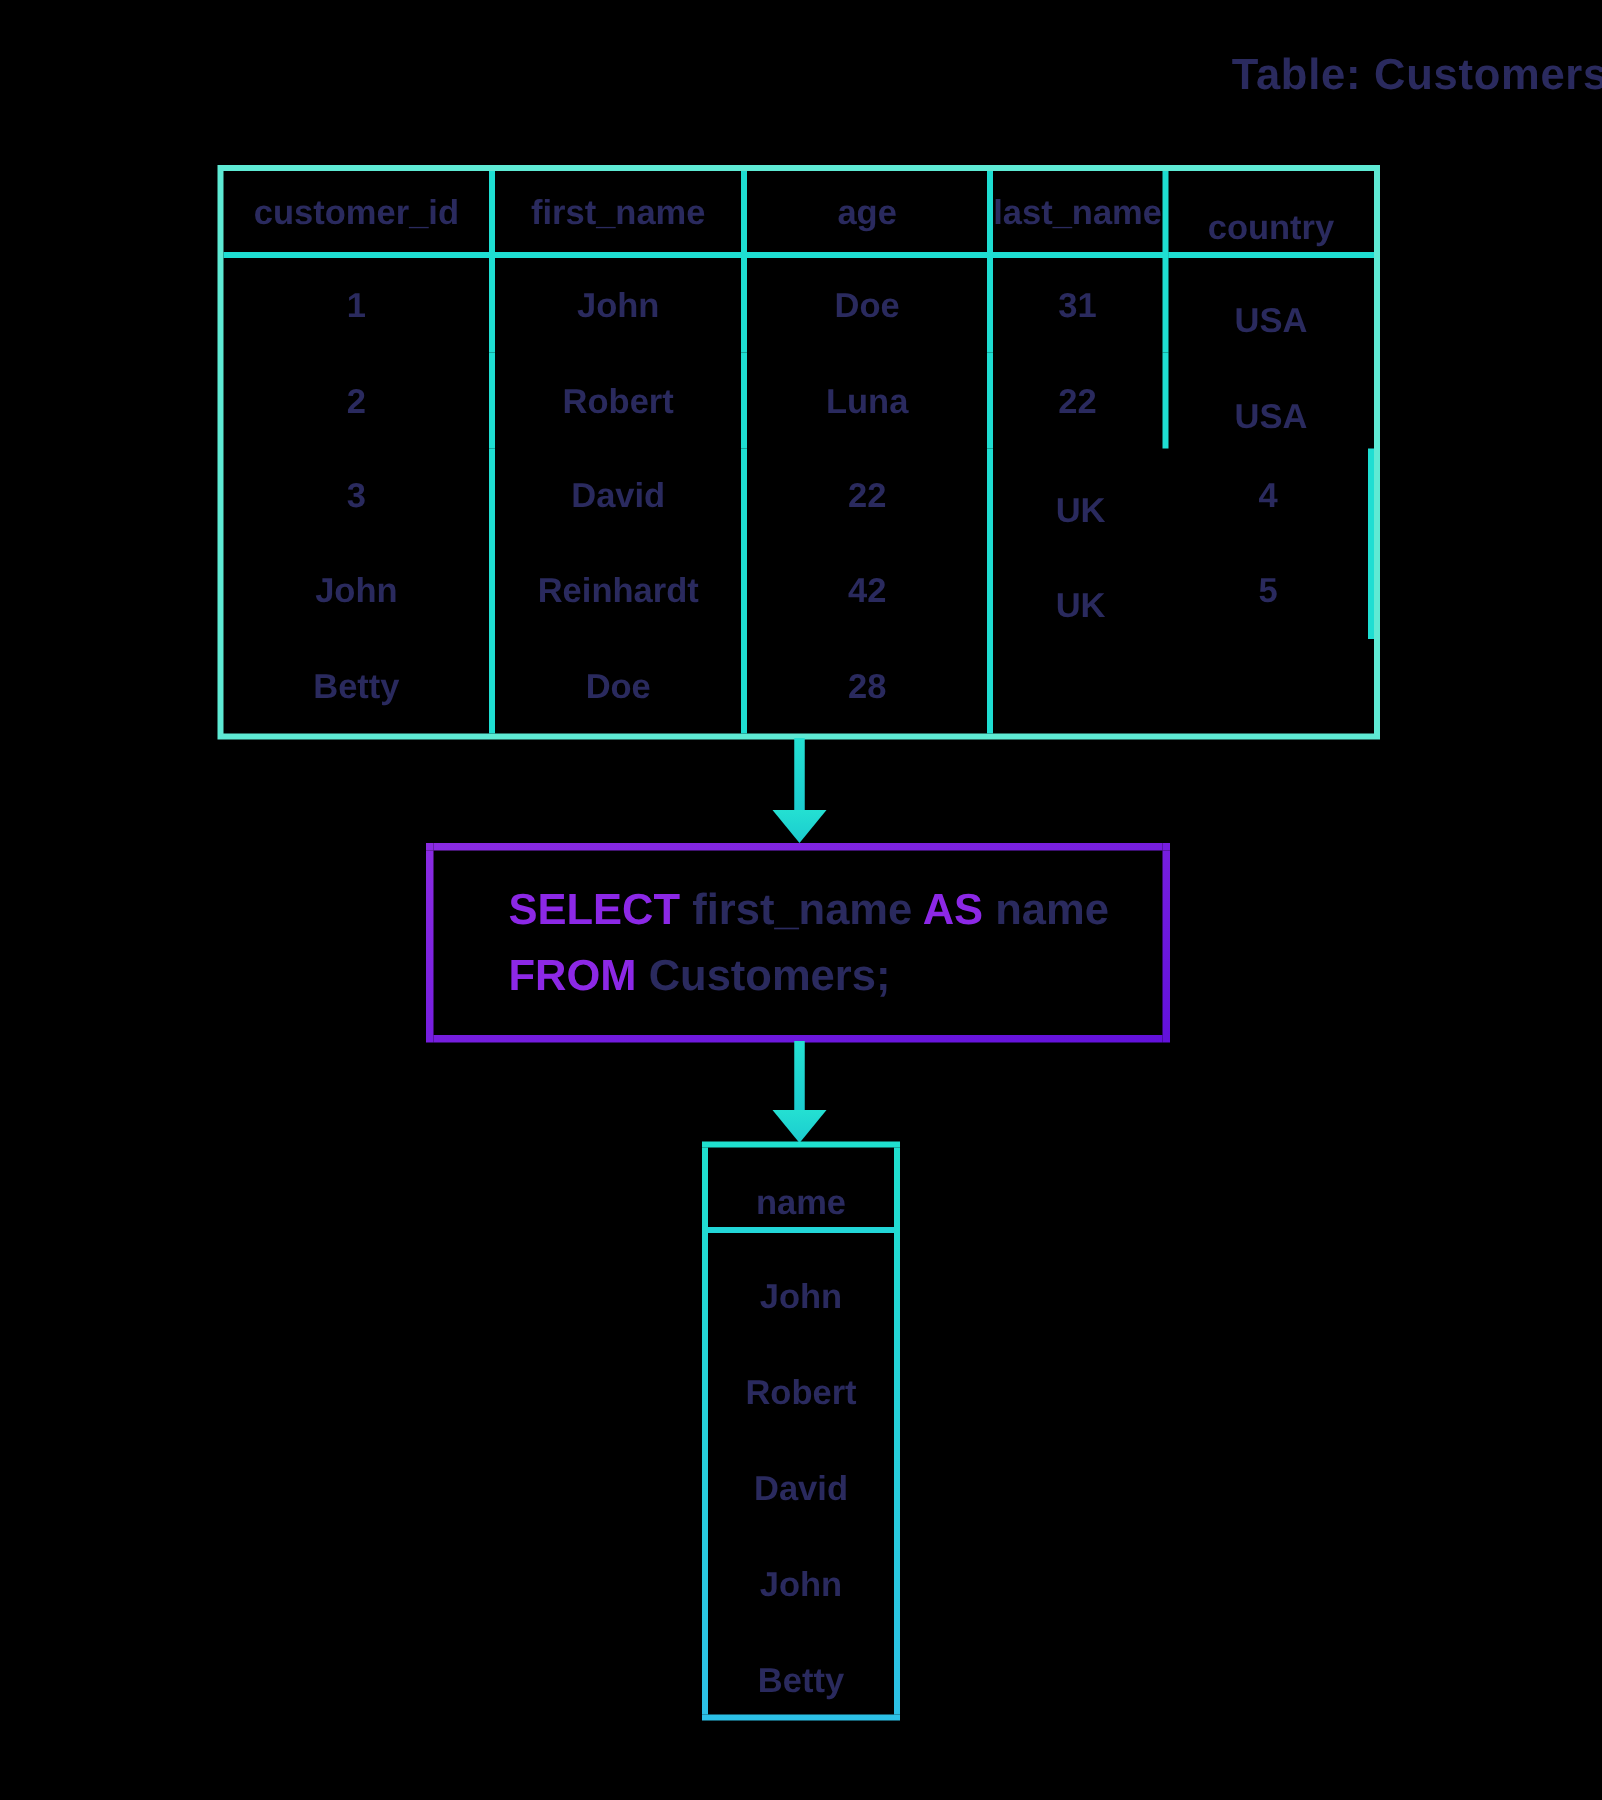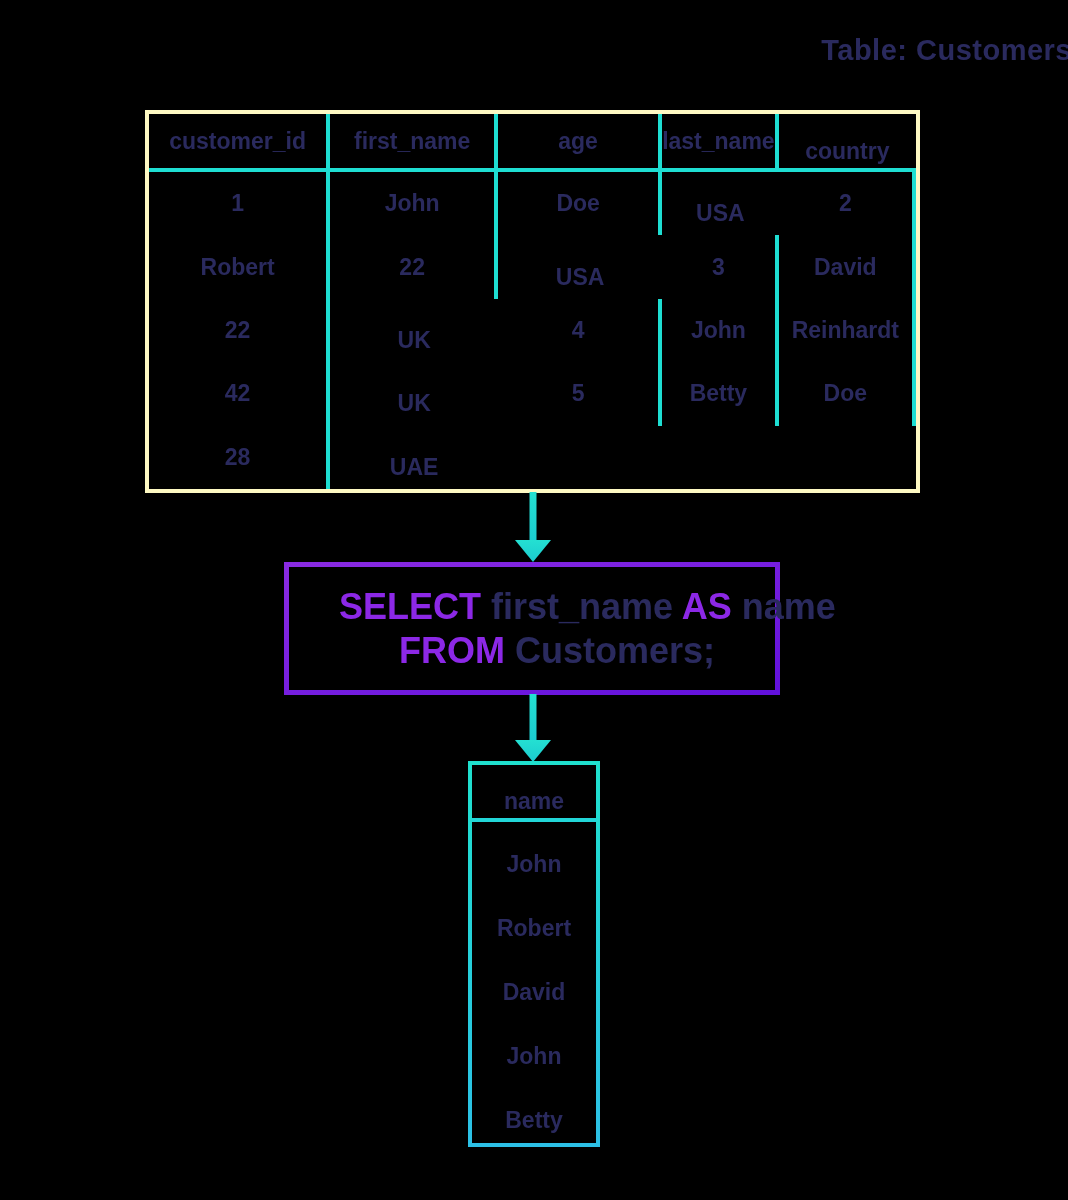--- a/index.html
+++ b/index.html
@@ -26,21 +26,21 @@
     font-size: 29px;
     letter-spacing: 0.5px;
     color: #2A2A5E;
     margin: 4px;
   }
   
   .tbl {
     position: absolute;
     display: grid;
     box-sizing: border-box;
-    border: 4px solid #fef9c3;
+    border: 4px solid #5eead4;
   }
   .tbl-source {
     left: 145px;
     top: 110px;
     width: 775px;
     height: 383px;
     grid-template-columns: 190fr 176fr 172fr 93fr 144fr;
     grid-template-rows: 58px repeat(5, 1fr);
   }
   .tbl-result {
@@ -80,63 +80,63 @@
     height: 133px;
     box-sizing: border-box;
     border: 5px solid #7A24DD;
     border-image: linear-gradient(to bottom right, #8A2BE2, #6211DC) 1;
     display: flex;
     flex-direction: column;
     justify-content: center;
     padding-left: 50px;
   }
   .sql-line {
-    font-size: 36px;
+    font-size: 29px;
     line-height: 44px;
     white-space: pre;
-    text-align: center;
   }
   .sql-line .kw { color: #8C28E6; }
   .sql-line .pl { color: #2A2A5E; }
 </style>
 </head>
 <body>
 
 <div class="canvas">
 
   <h1 class="title">Table: Customers</h1>
 
   <div class="tbl tbl-source">
       <div class="cell header">customer_id</div>
       <div class="cell header">first_name</div>
       <div class="cell header">age</div>
       <div class="cell header">last_name</div>
       <div class="cell header last-col">country</div>
       <div class="cell">1</div>
       <div class="cell">John</div>
       <div class="cell">Doe</div>
+      <div class="cell">31</div>
       <div class="cell last-col">USA</div>
       <div class="cell">2</div>
       <div class="cell">Robert</div>
+      <div class="cell">Luna</div>
       <div class="cell">22</div>
       <div class="cell last-col">USA</div>
       <div class="cell">3</div>
       <div class="cell">David</div>
       <div class="cell">22</div>
       <div class="cell last-col">UK</div>
       <div class="cell">4</div>
       <div class="cell">John</div>
       <div class="cell">Reinhardt</div>
       <div class="cell">42</div>
       <div class="cell last-col">UK</div>
       <div class="cell">5</div>
       <div class="cell">Betty</div>
       <div class="cell">Doe</div>
       <div class="cell">28</div>
-      <div class="cell last-col">UAE</div>
     </div>
 
   <svg class="arrow arrow-1" viewBox="0 0 40 70">
     <defs>
       <linearGradient id="ag1" x1="0" y1="0" x2="0" y2="1">
         <stop offset="0" stop-color="#24E0D2"></stop>
         <stop offset="1" stop-color="#1BCBD0"></stop>
       </linearGradient>
     </defs>
     <rect x="16.5" y="0" width="7" height="50" fill="url(#ag1)"></rect>

